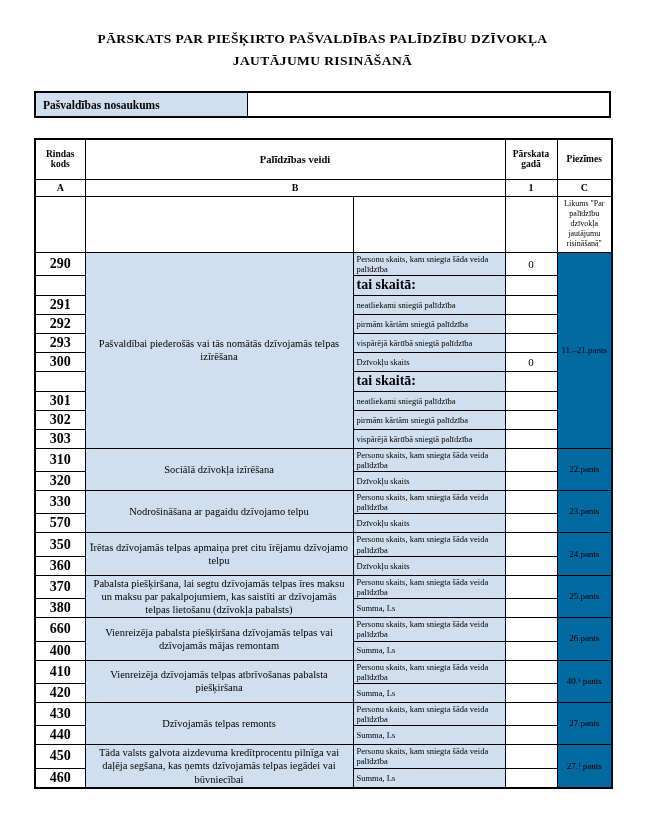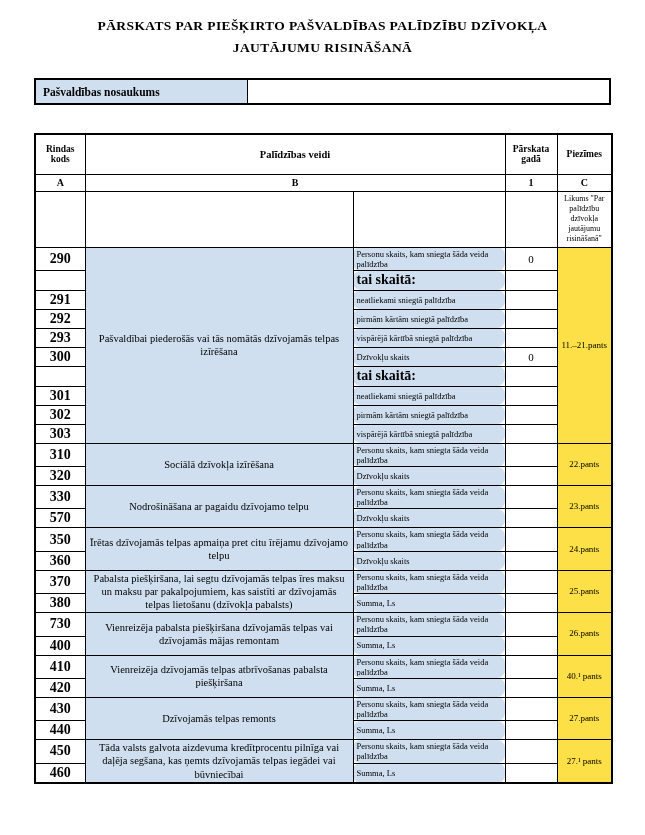--- a/index.html
+++ b/index.html
@@ -1,41 +1,41 @@
 <!DOCTYPE html>
 <html><head>
 <meta charset="utf-8">
 <style>
   html,body { margin:0; padding:0; background:#fff; }
   body { width:645px; font-family:"Liberation Serif", serif; color:#000; }
   .page { width:645px; height:835px; box-sizing:border-box; padding:8px 34px 8px 34px; overflow:hidden; }
 
-  .title { font-size:13.5px; font-weight:bold; text-align:center; margin:7px 0 20px 0; line-height:1.6; letter-spacing:0.4px; }
-
-  .muni-box { display:flex; border:2px solid #000; height:23px; margin-bottom:28px; }
+  .title { font-size:13.5px; font-weight:bold; text-align:center; margin:20px 0 20px 0; line-height:1.6; letter-spacing:0.4px; }
+
+  .muni-box { display:flex; border:2px solid #000; height:23px; margin-bottom:20px; }
   .muni-label { background:#cfdfef; width:212px; border-right:1px solid #000; font-weight:bold; font-size:11.5px; display:flex; align-items:center; padding:0 7px; box-sizing:border-box; }
   .muni-value { flex:1; background:#fff; }
 
   table.report { border-collapse:collapse; width:577px; table-layout:fixed; border:2px solid #000; }
   .report th, .report td { border:1px solid #000; padding:1px 3px; vertical-align:middle; overflow:hidden; box-sizing:border-box; }
   .report tr { height:19px; }
   .report thead .h1 { height:40px;padding-left:48px; }
   .report thead .h2 { height:17px; }
   .report thead .law-row { height:56px; }
   .report th { font-weight:bold; font-size:9.5px; text-align:center; background:#fff; }
   .report th.big { font-size:10.5px; }
   .report .abc { font-size:10px; font-weight:bold; text-align:center; }
   .law { font-size:8px; text-align:center; padding:2px 1px; line-height:1.25; }
   .shaded { background:#cfdfef; }
   .code { text-align:center; font-weight:bold; font-size:14px; background:#fff; }
   .desc { font-size:10.5px; padding:2px 7px; line-height:1.25;text-align:center; }
-  .sub { font-size:8.5px; padding:1px 4px; line-height:1.2;border-radius:8px; }
+  .sub { font-size:8.5px; padding:1px 4px; line-height:1.2; }
   .sub.subhead { font-weight:bold; font-size:14px;margin-top:24px; }
   .val { text-align:center; font-size:11px; background:#fff; }
-  .note { text-align:center; font-size:9px; background:#fde047; line-height:1.2; }
+  .note { text-align:center; font-size:9px; background:#0369a1; line-height:1.2; }
 </style>
 </head>
 <body>
 
 <div class="page">
 
   <div class="title">
     <span>PĀRSKATS PAR PIEŠĶIRTO PAŠVALDĪBAS PALĪDZĪBU DZĪVOKĻA</span><br>
     <span>JAUTĀJUMU RISINĀŠANĀ</span>
   </div>
@@ -169,21 +169,21 @@
           <td class="sub shaded">Personu skaits, kam sniegta šāda veida palīdzība</td>
           <td class="val"></td>
           <td class="note" rowspan="2">25.pants</td>
         </tr>
         <tr>
           <td class="code">380</td>
           <td class="sub shaded">Summa, Ls</td>
           <td class="val"></td>
         </tr>
         <tr>
-          <td class="code">730</td>
+          <td class="code">660</td>
           <td class="desc shaded" rowspan="2">Vienreizēja pabalsta piešķiršana dzīvojamās telpas vai dzīvojamās mājas remontam</td>
           <td class="sub shaded">Personu skaits, kam sniegta šāda veida palīdzība</td>
           <td class="val"></td>
           <td class="note" rowspan="2">26.pants</td>
         </tr>
         <tr>
           <td class="code">400</td>
           <td class="sub shaded">Summa, Ls</td>
           <td class="val"></td>
         </tr>

